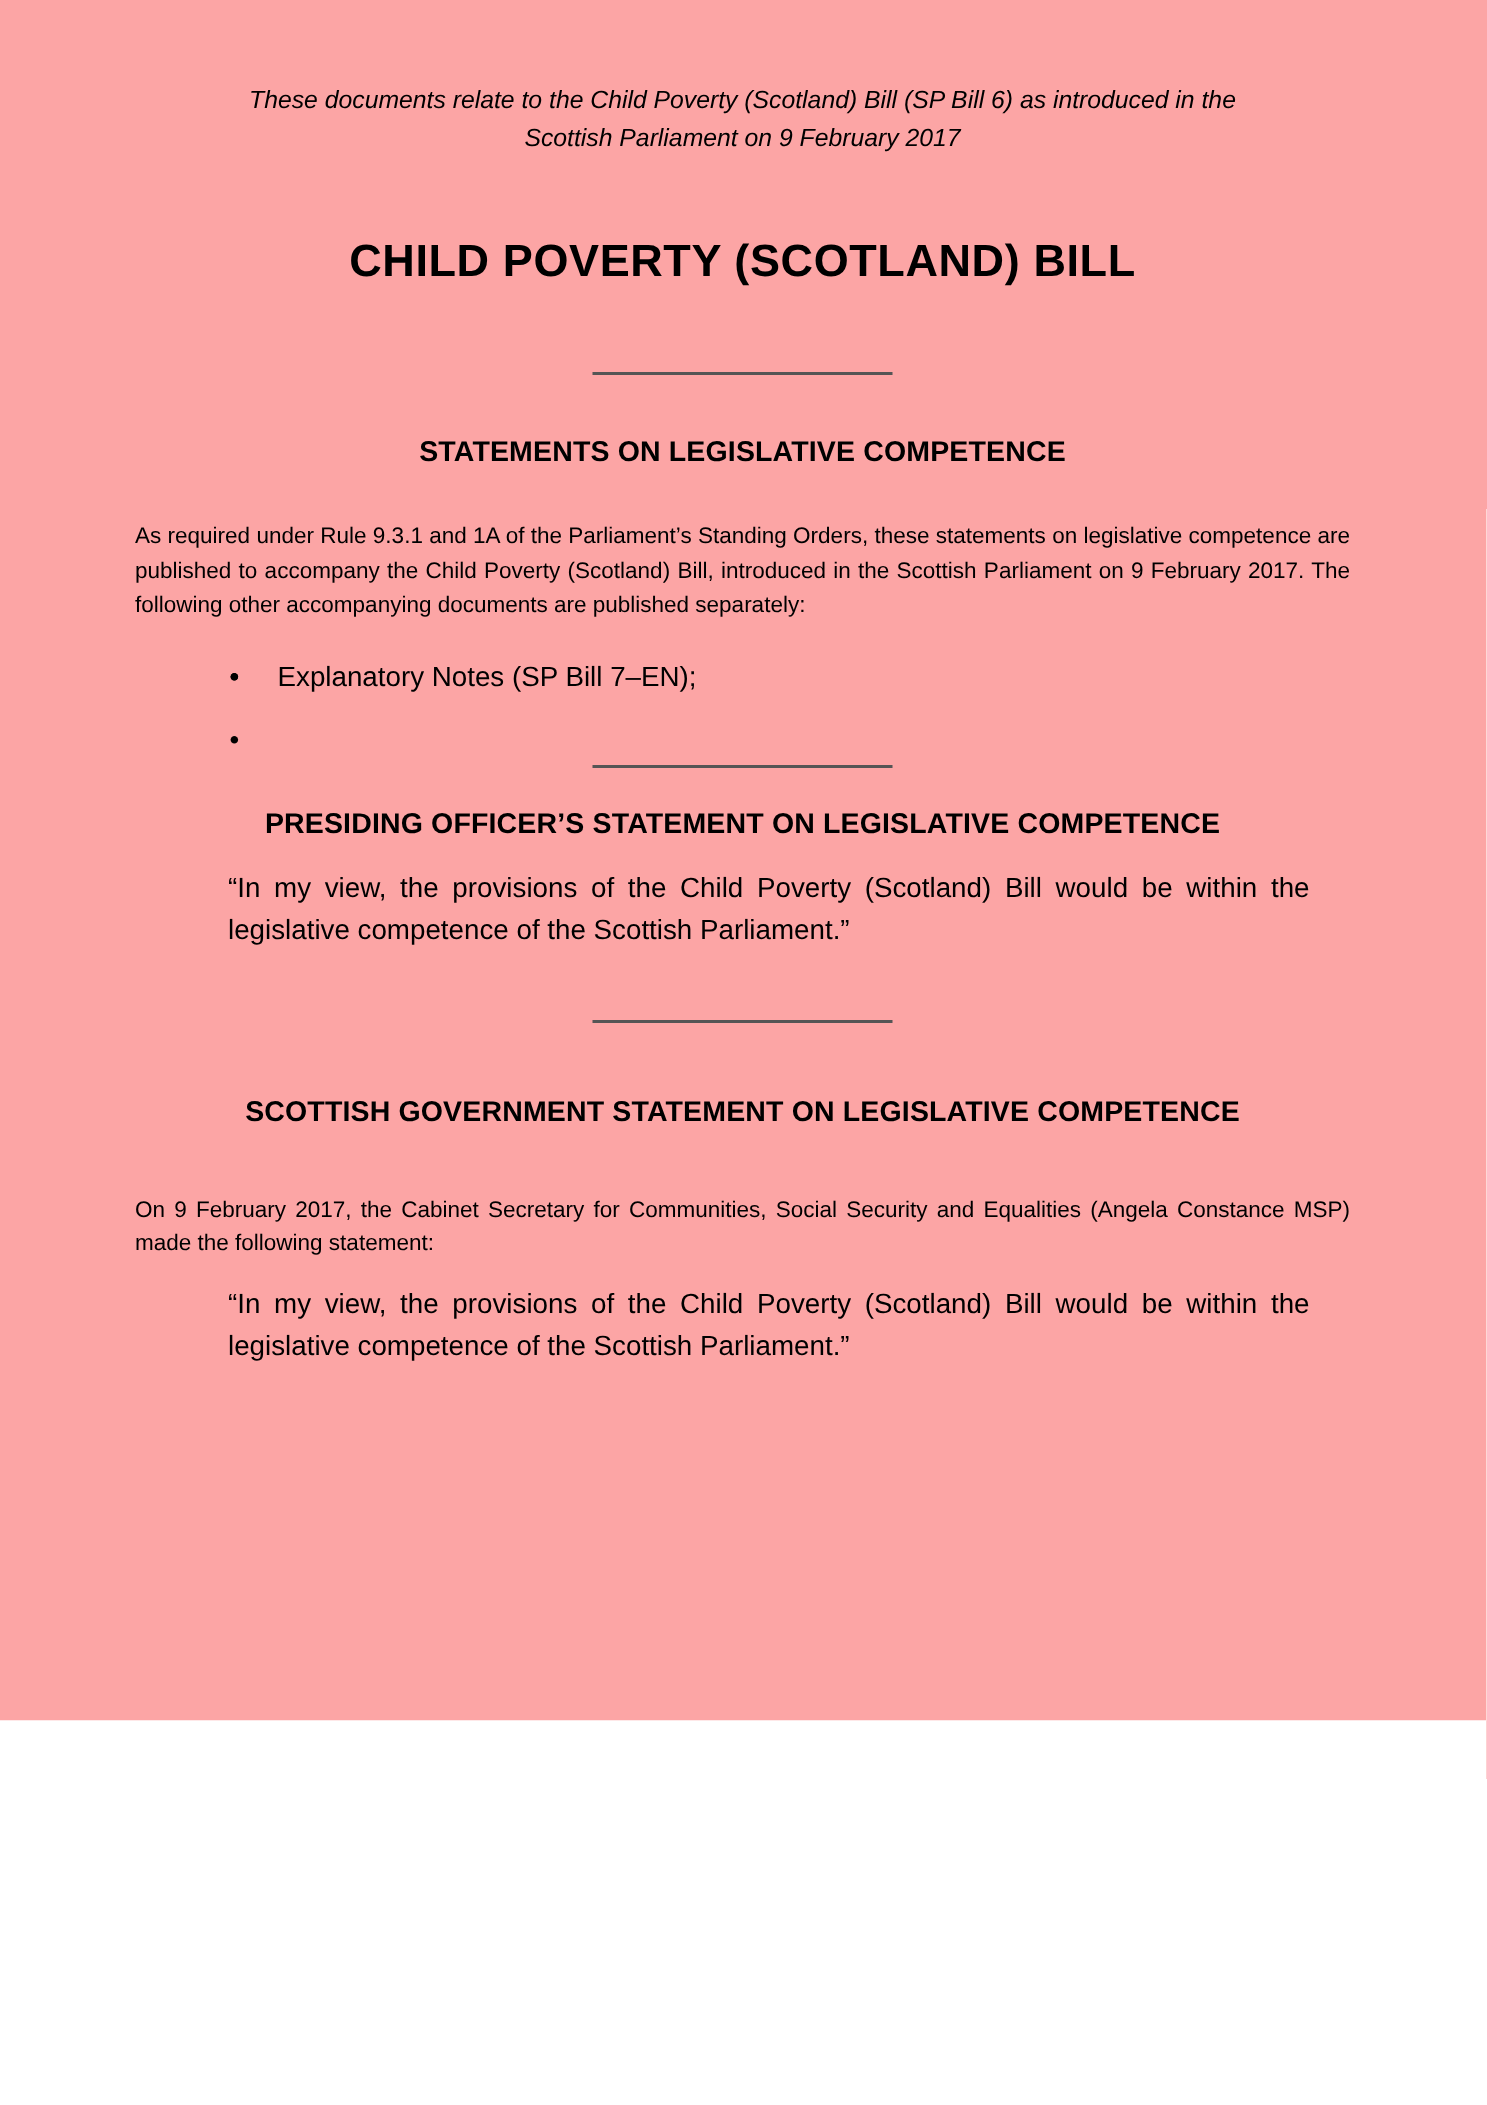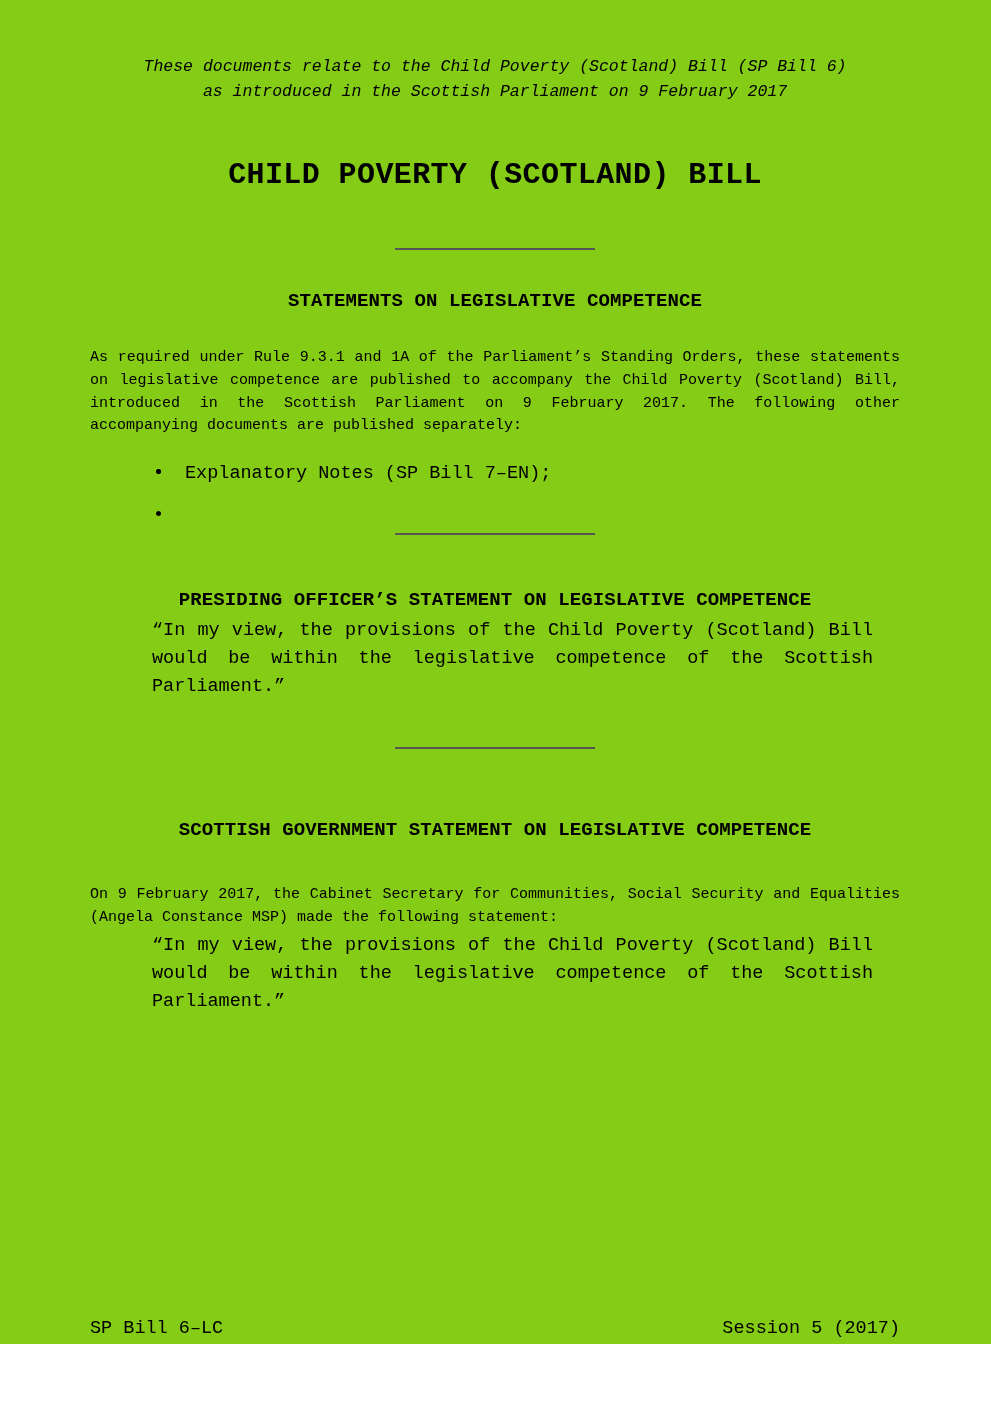--- a/index.html
+++ b/index.html
@@ -4,25 +4,25 @@
 <style>
   html, body {
     margin: 0;
     padding: 0;
     background: #ffffff;
   }
 
   .page {
     position: relative;
     width: 991px;
-    height: 1344px;
+    height: 1147px;
     margin: 0 auto;
-    background: #84cc16;
+    background: #fca5a5;
     color: #000000;
-    font-family: Liberation Mono, monospace;
+    font-family: Liberation Sans, sans-serif;
     box-sizing: border-box;
     overflow: hidden;
   }
 
   
   .content {
     position: absolute;
     left: 90px;
     top: 55px;
     width: 810px;
@@ -67,22 +67,22 @@
   
   .section-heading {
     font-size: 19px;
     font-weight: bold;
     text-align: center;
     line-height: 1.45;
     letter-spacing: 0.1px;
     margin: 0;
   }
   .sh-statements { margin-top: 38px; }
-  .sh-po        { margin-top: 52px; }
-  .sh-sg        { margin-top: 68px; }
+  .sh-po        { margin-top: 24px; }
+  .sh-sg        { margin-top: 46px; }
 
   
   .body-para {
     font-size: 15px;
     line-height: 1.52;
     text-align: justify;
     text-justify: inter-word;
     margin: 0;
   }
   .bp-intro { margin-top: 32px; }
@@ -110,21 +110,21 @@
     font-size: 18.5px;
     line-height: 1.5;
   }
 
   
   .quote-block {
     font-size: 18.5px;
     line-height: 1.52;
     text-align: justify;
     text-justify: inter-word;
-    margin: 2px 27px 0 62px;
+    margin: 14px 27px 0 62px;
   }
 
   
   .doc-footer {
     position: absolute;
     left: 90px;
     right: 91px;
     top: 1318px;
     display: flex;
     justify-content: space-between;

